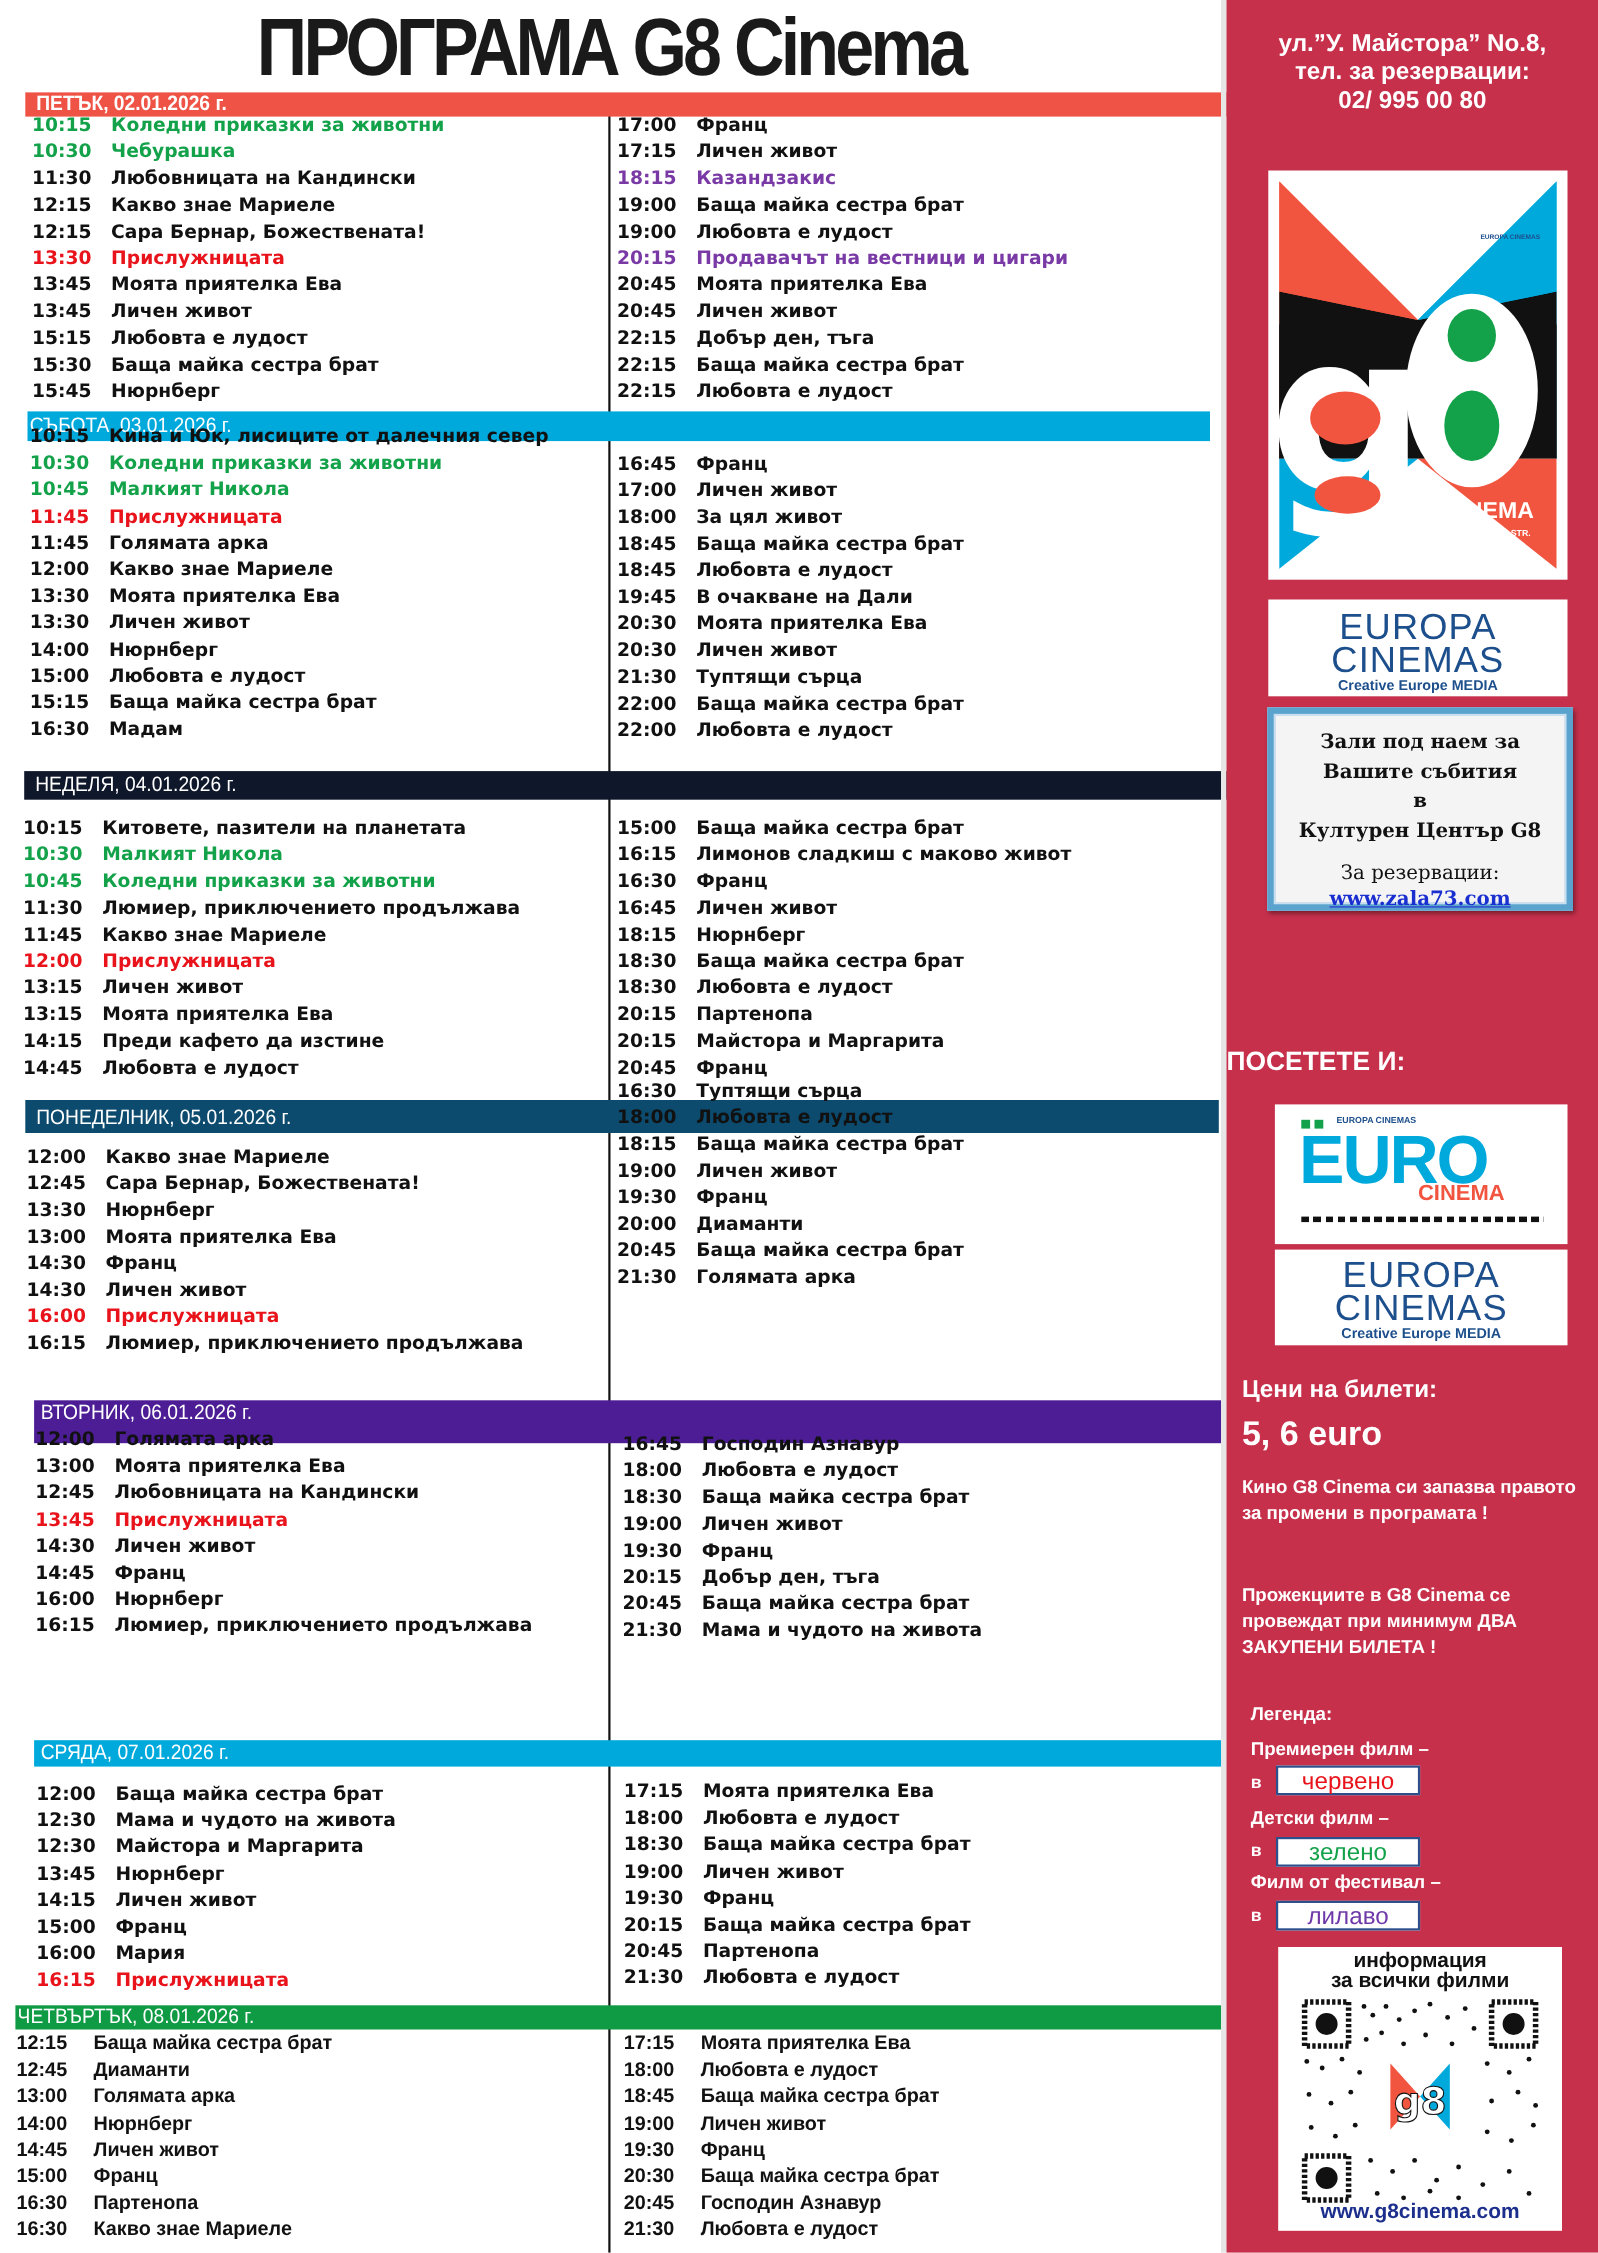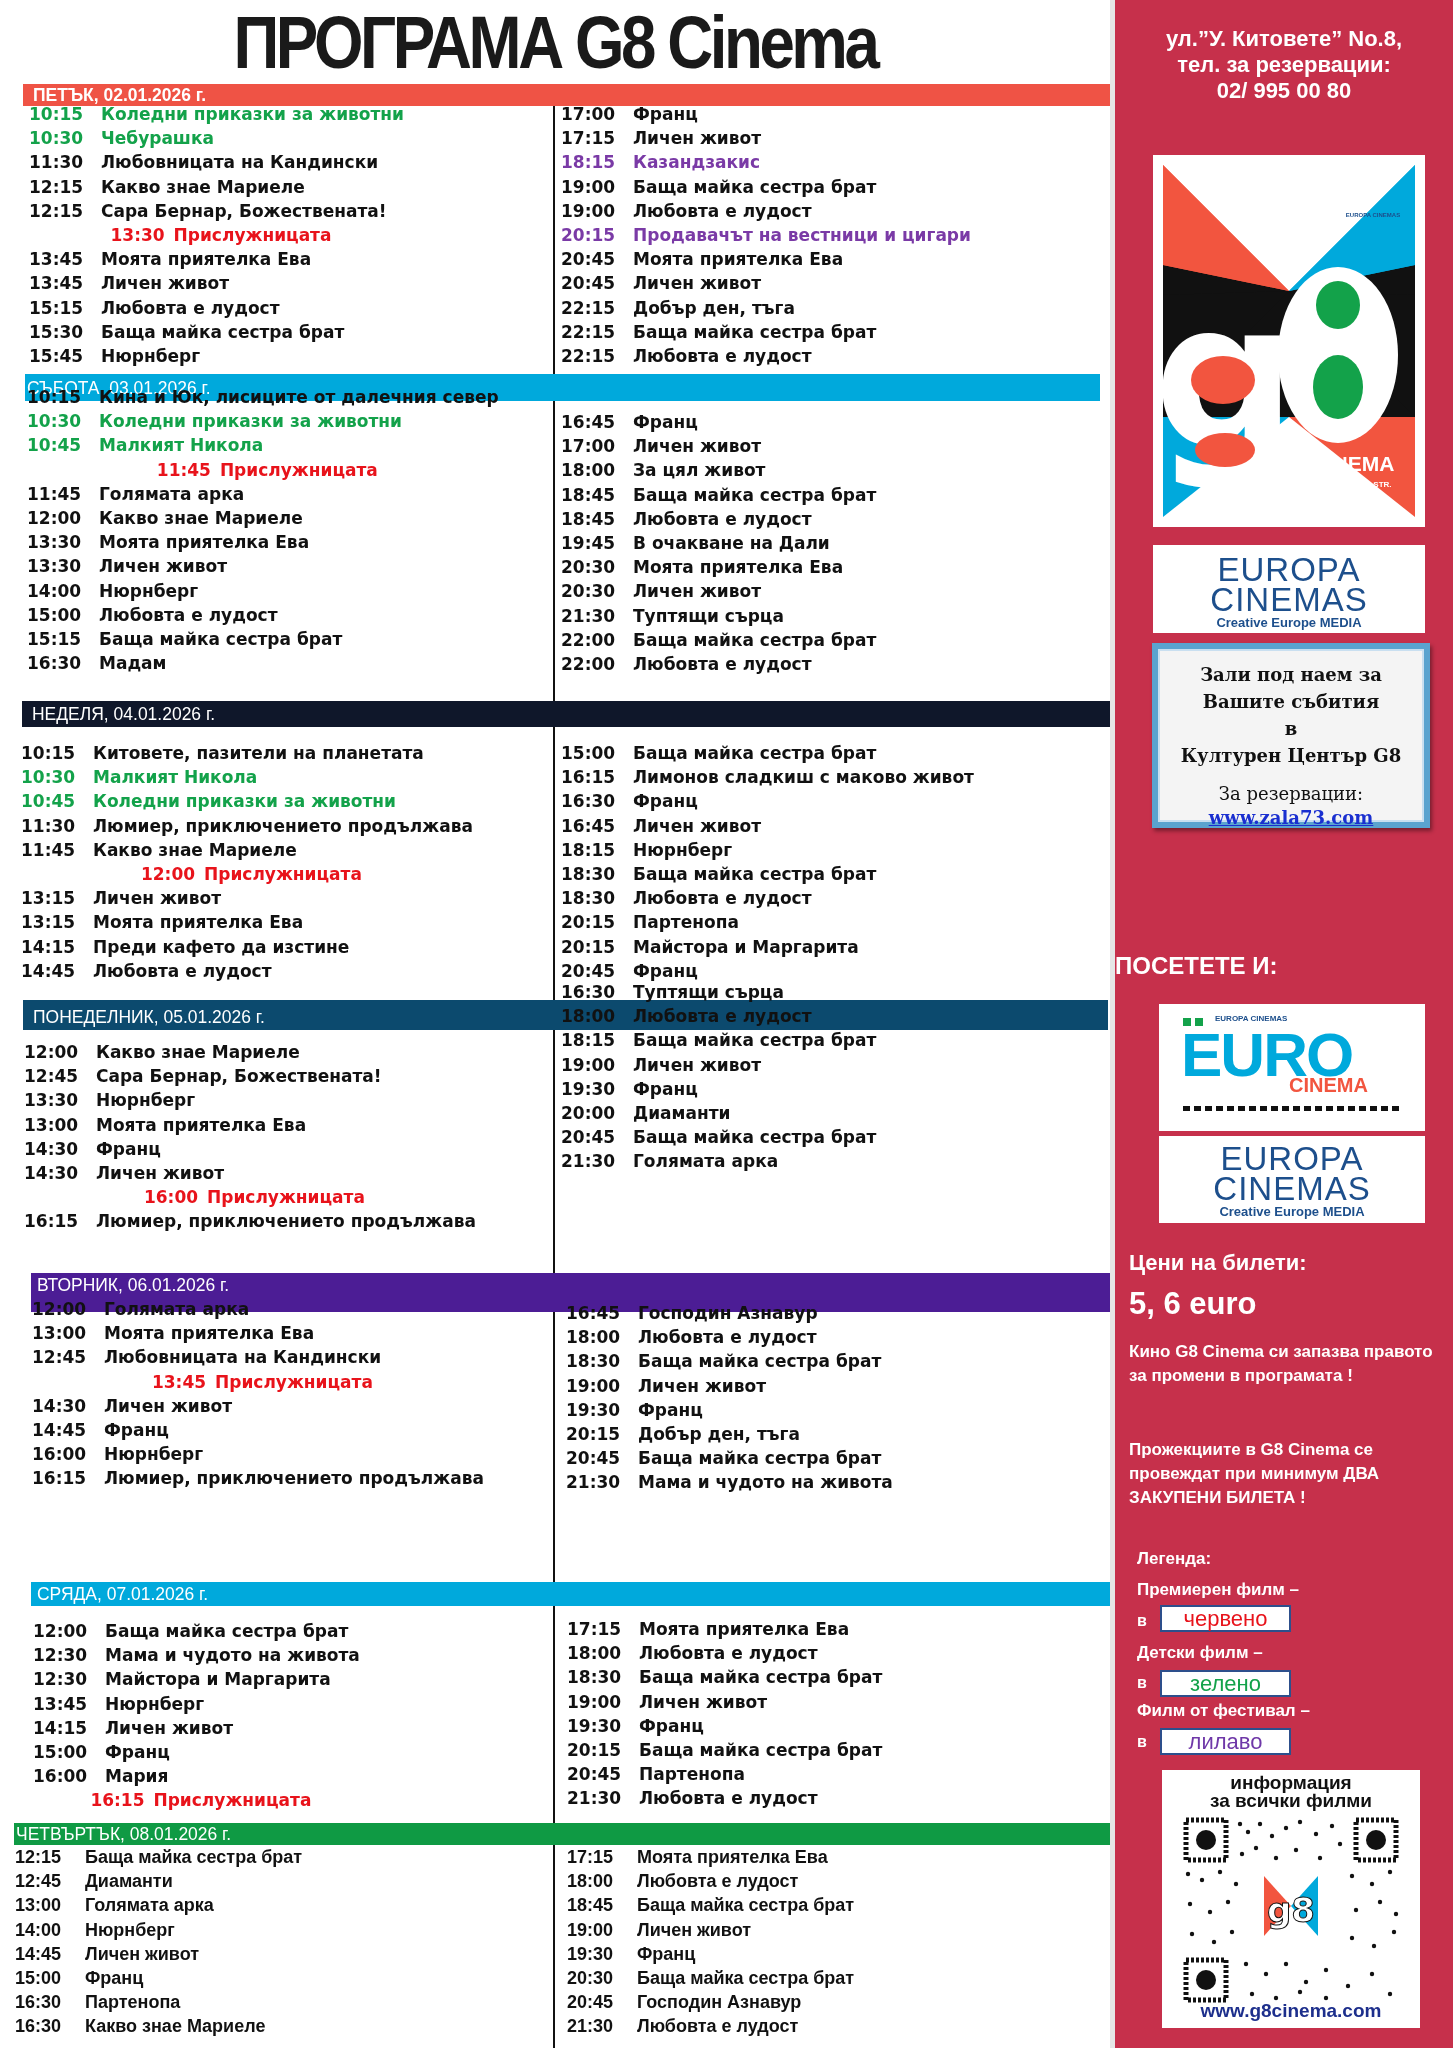--- a/index.html
+++ b/index.html
@@ -6,21 +6,21 @@
   body { width:1453px; height:2048px; background:#ffffff; position:relative; overflow:hidden; font-family:"DejaVu Sans", sans-serif; }
   .main { position:absolute; left:0; top:0; width:1110px; height:2048px; }
   .title { position:absolute; left:0; top:0; width:1110px; height:86px; text-align:center; font-family:"Liberation Sans", sans-serif; font-weight:bold; font-size:74px; letter-spacing:-4px; line-height:86px; color:#1a1a1a; transform:scaleX(0.86); transform-origin:center; }
   .vline { position:absolute; left:553px; width:2px; background:#111; }
   .day { position:absolute; }
   .day-bar { position:absolute; height:22px; color:#fff; font-family:"Liberation Sans", sans-serif; font-size:19px; line-height:22px; padding-left:10px; box-sizing:border-box; white-space:nowrap; }
   .day-bar span { display:inline-block; transform:scaleX(0.92); transform-origin:left; }
   .col { position:absolute; }
   .row { height:24.2px; line-height:24.2px; font-family:"DejaVu Sans", sans-serif; font-weight:bold; font-size:17px; white-space:nowrap; color:#111; }
   .row .t { display:inline-block; width:72px; }
-  .row.premiere { color:#e8131b;text-align:center; }
+  .row.premiere { color:#e8131b; }
   .row.kids { color:#13a24a; }
   .row.festival { color:#7a3aa6; }
   .thu .row { font-family:"Liberation Sans", sans-serif; font-size:18px; }
   .thu .row .t { width:70px; }
 
   .side { position:absolute; left:1115px; top:0; width:338px; height:2048px; background:#c6304b; }
   .side-sep { position:absolute; left:1110px; top:0; width:5px; height:2048px; background:#e6e6e6; }
   .addr { position:absolute; left:0; top:26px; width:338px; text-align:center; color:#fff; font-family:"Liberation Sans", sans-serif; font-weight:bold; font-size:22px; line-height:26px; }
   .logo-box { position:absolute; left:38px; top:155px; width:272px; height:372px; background:#fff; overflow:hidden; }
   .ec-box { position:absolute; background:#fff; text-align:center; }
@@ -234,21 +234,21 @@
         <div class="row regular"><span class="t">20:45</span><span class="f">Господин Азнавур</span></div>
         <div class="row regular"><span class="t">21:30</span><span class="f">Любовта е лудост</span></div>
       </div>
   </div>
 </div>
 
 <div class="side-sep"></div>
 
 <div class="side">
   <div class="addr">
-    <div>ул.”У. Китовете” No.8,</div>
+    <div>ул.”У. Майстора” No.8,</div>
     <div>тел. за резервации:</div>
     <div>02/ 995 00 80</div>
   </div>
 
   <div class="logo-box">
     <svg width="272" height="372" viewBox="0 0 272 372">
       <polygon points="10,10 136,136 10,262" fill="#f2553f"></polygon>
       <polygon points="262,10 136,136 262,262" fill="#00a9dc"></polygon>
       <polygon points="10,110 136,136 262,110 262,262 136,262 10,262" fill="#111"></polygon>
       <polygon points="10,262 136,262 10,362" fill="#00a9dc"></polygon>

